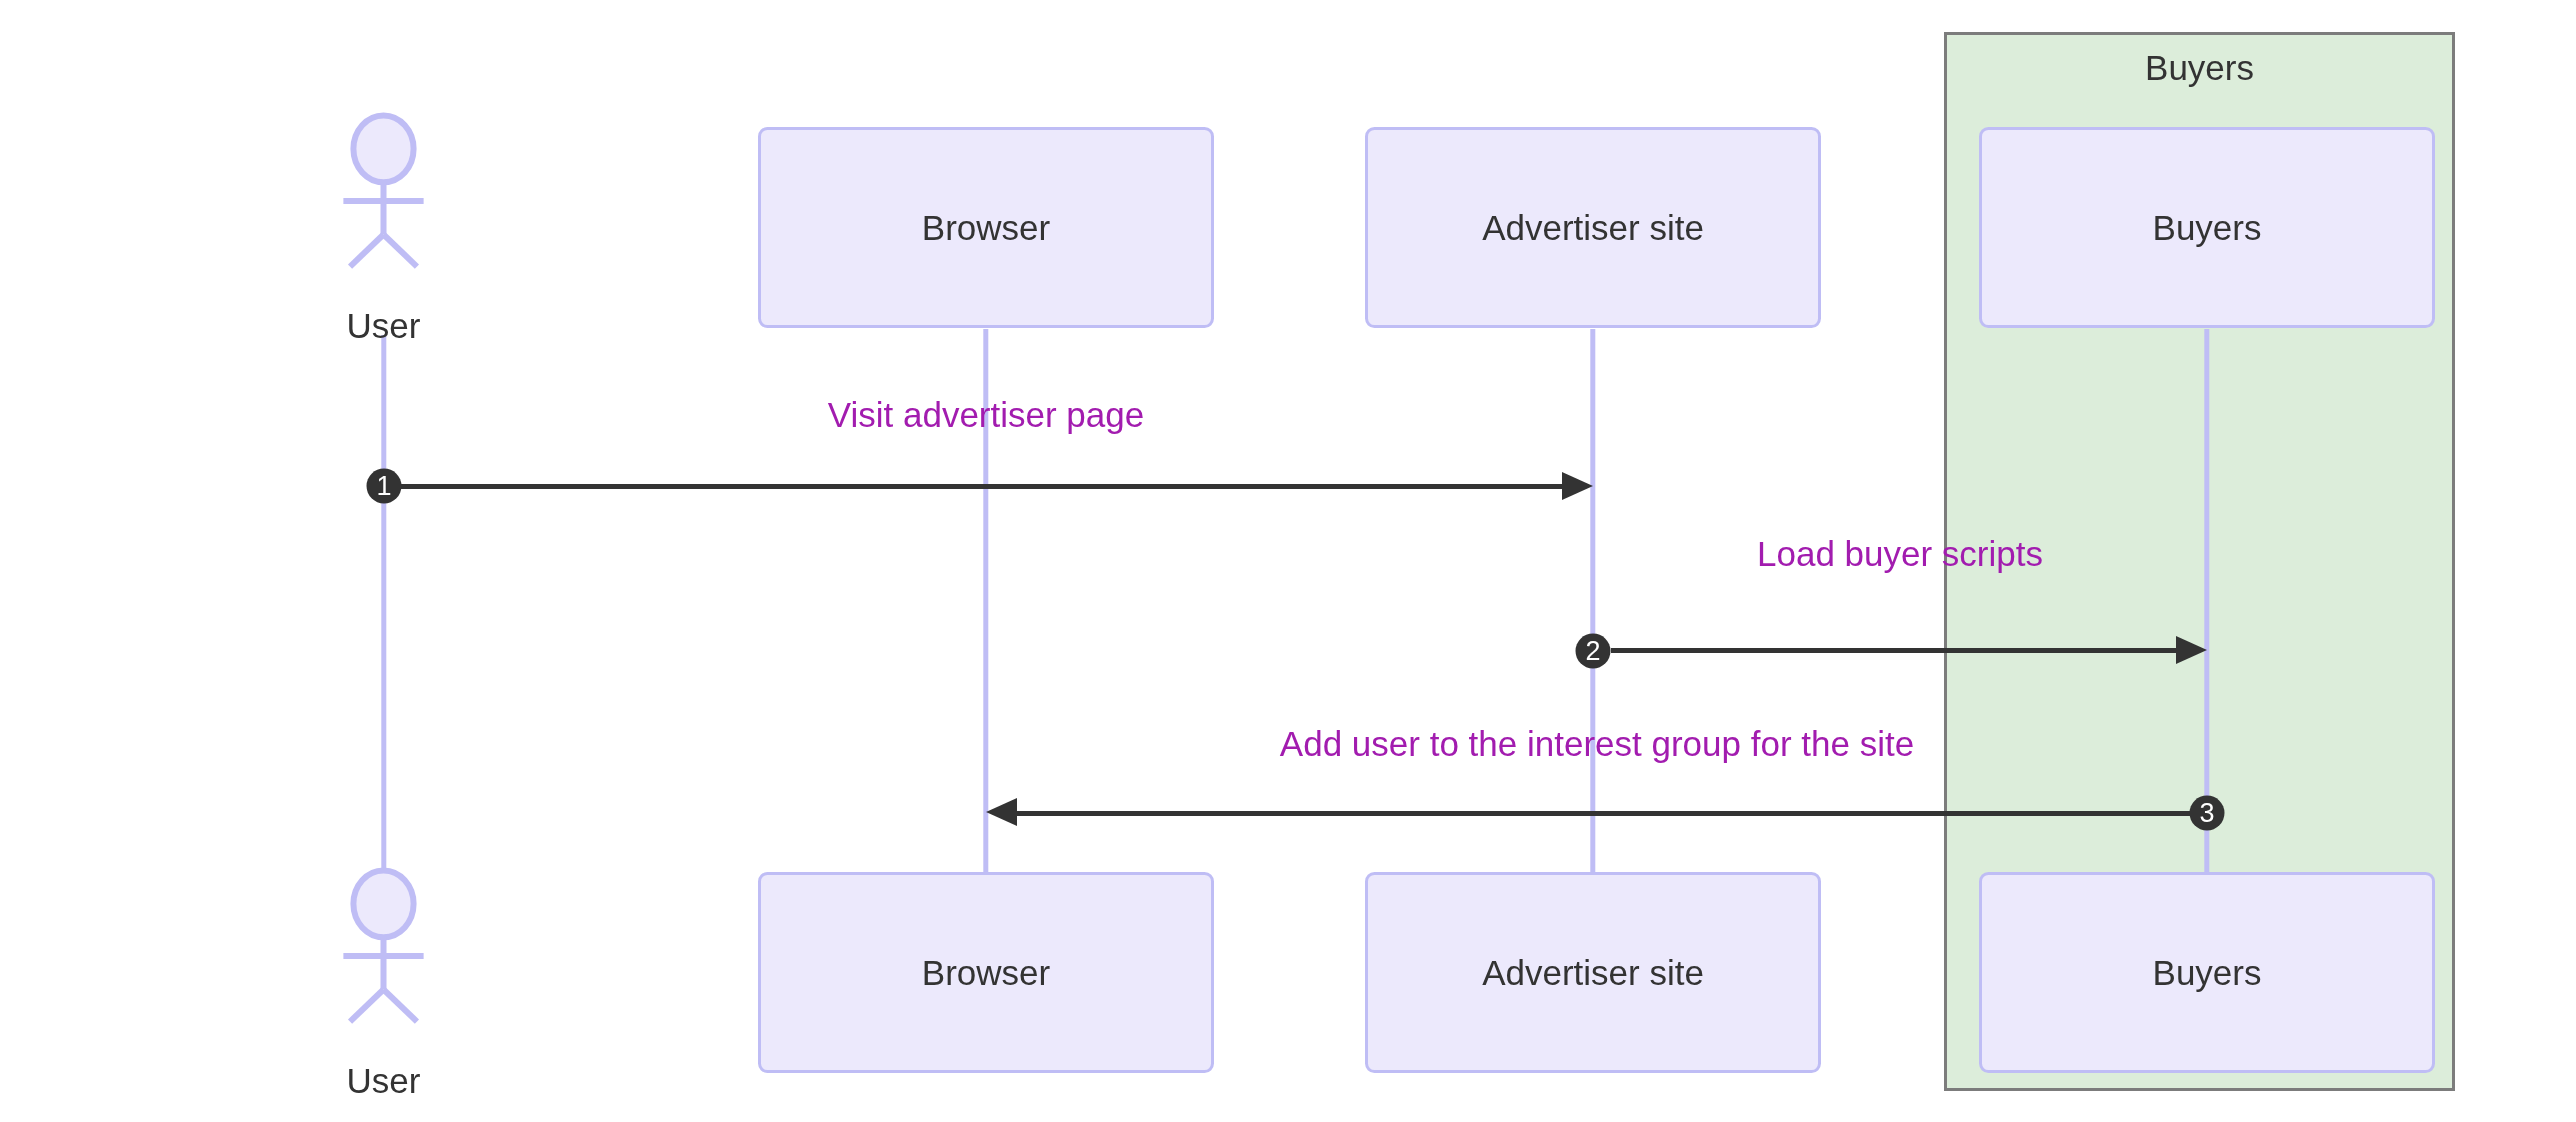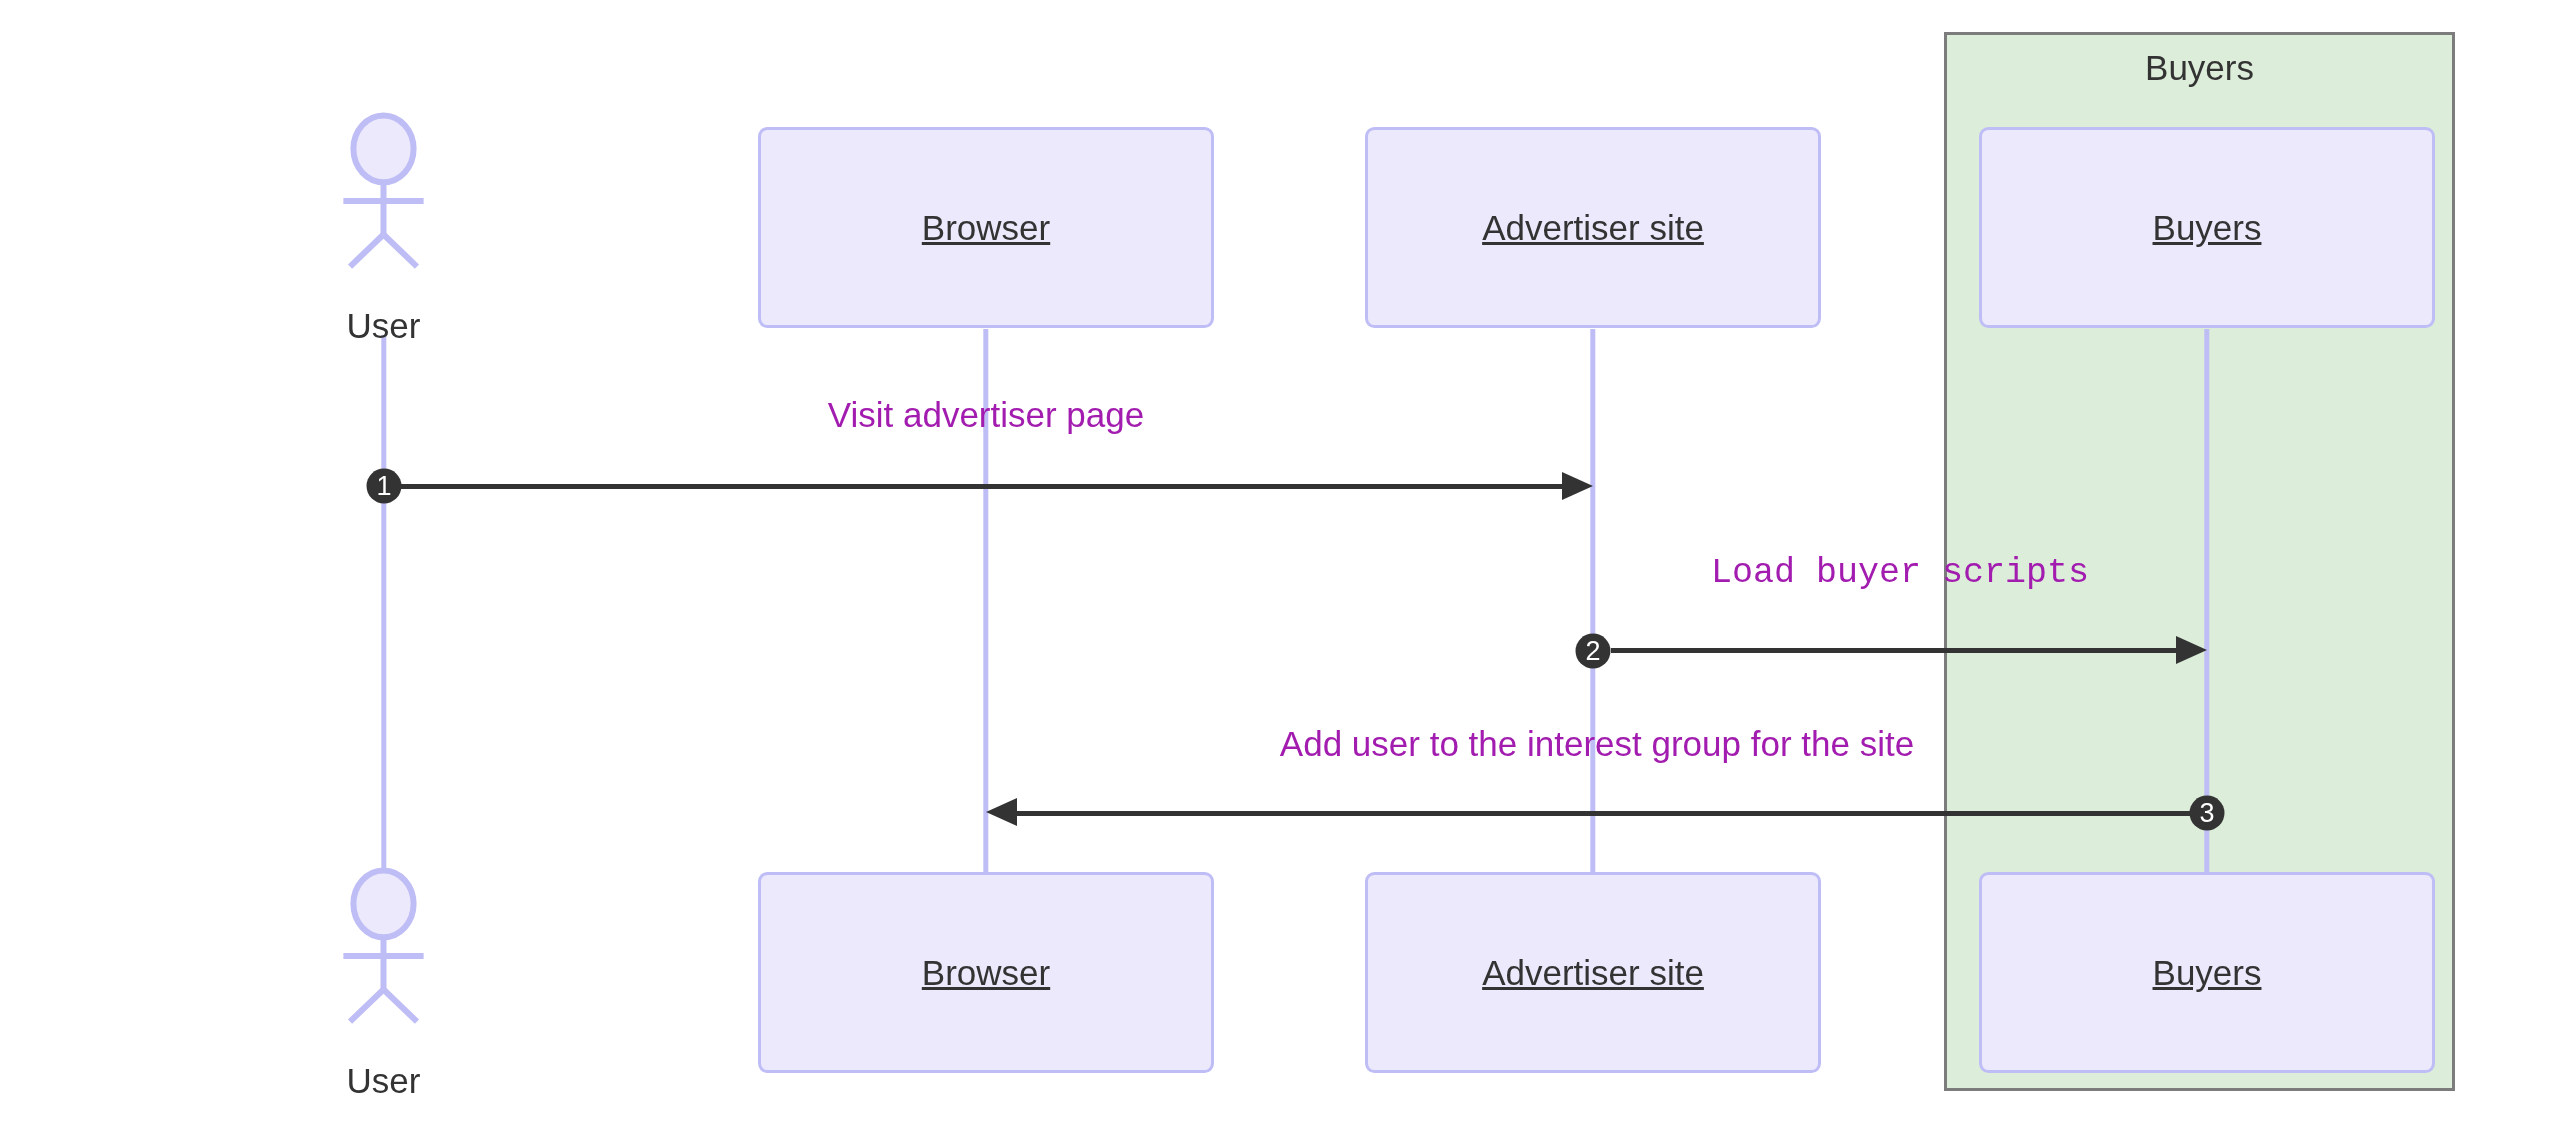--- a/index.html
+++ b/index.html
@@ -45,21 +45,20 @@
     border-radius:9.4px;
     display:flex;
     align-items:center;
     justify-content:center;
   }
   .participant-label{
     color:#333333;
     font-size:35px;
     line-height:1;
     white-space:nowrap;
-    text-decoration:underline;
   }
 
   
   .actor{position:absolute;}
   .actor svg{display:block;overflow:visible;}
   .actor-label{
     position:absolute;
     width:215px;
     left:50%;
     transform:translateX(-50%);
@@ -162,21 +161,21 @@
   </div>
   <div class="participant" id="participant-buyers-bottom" style="left: 1979px; top: 872px; width: 456px; height: 201px;">
     <span class="participant-label">Buyers</span>
   </div>
 
   <div class="msg-label" id="msg-0-label" style="left: 986px; top: 397px;">Visit advertiser page</div>
   <div class="msg-line" id="msg-0-line" style="left: 401px; top: 484px; width: 1161px;"></div>
   <div class="arrowhead right" id="msg-0-head" style="top: 472px; left: 1562px;"></div>
   <div class="seq-badge" id="msg-0-badge" style="left: 384px; top: 486px;">1</div>
 
-  <div class="msg-label" id="msg-1-label" style="left: 1900px; top: 556px; font-family: Liberation Mono, monospace;">Load buyer scripts</div>
+  <div class="msg-label" id="msg-1-label" style="left: 1900px; top: 536px;">Load buyer scripts</div>
   <div class="msg-line" id="msg-1-line" style="left: 1611px; top: 648px; width: 566px;"></div>
   <div class="arrowhead right" id="msg-1-head" style="top: 636px; left: 2176px;"></div>
   <div class="seq-badge" id="msg-1-badge" style="left: 1593px; top: 651px;">2</div>
 
   <div class="msg-label" id="msg-2-label" style="left: 1597px; top: 726px;">Add user to the interest group for the site</div>
   <div class="msg-line" id="msg-2-line" style="left: 1017px; top: 811px; width: 1173px;"></div>
   <div class="arrowhead left" id="msg-2-head" style="top: 798px; left: 986px;"></div>
   <div class="seq-badge" id="msg-2-badge" style="left: 2207px; top: 813px;">3</div>
 
 </div>

